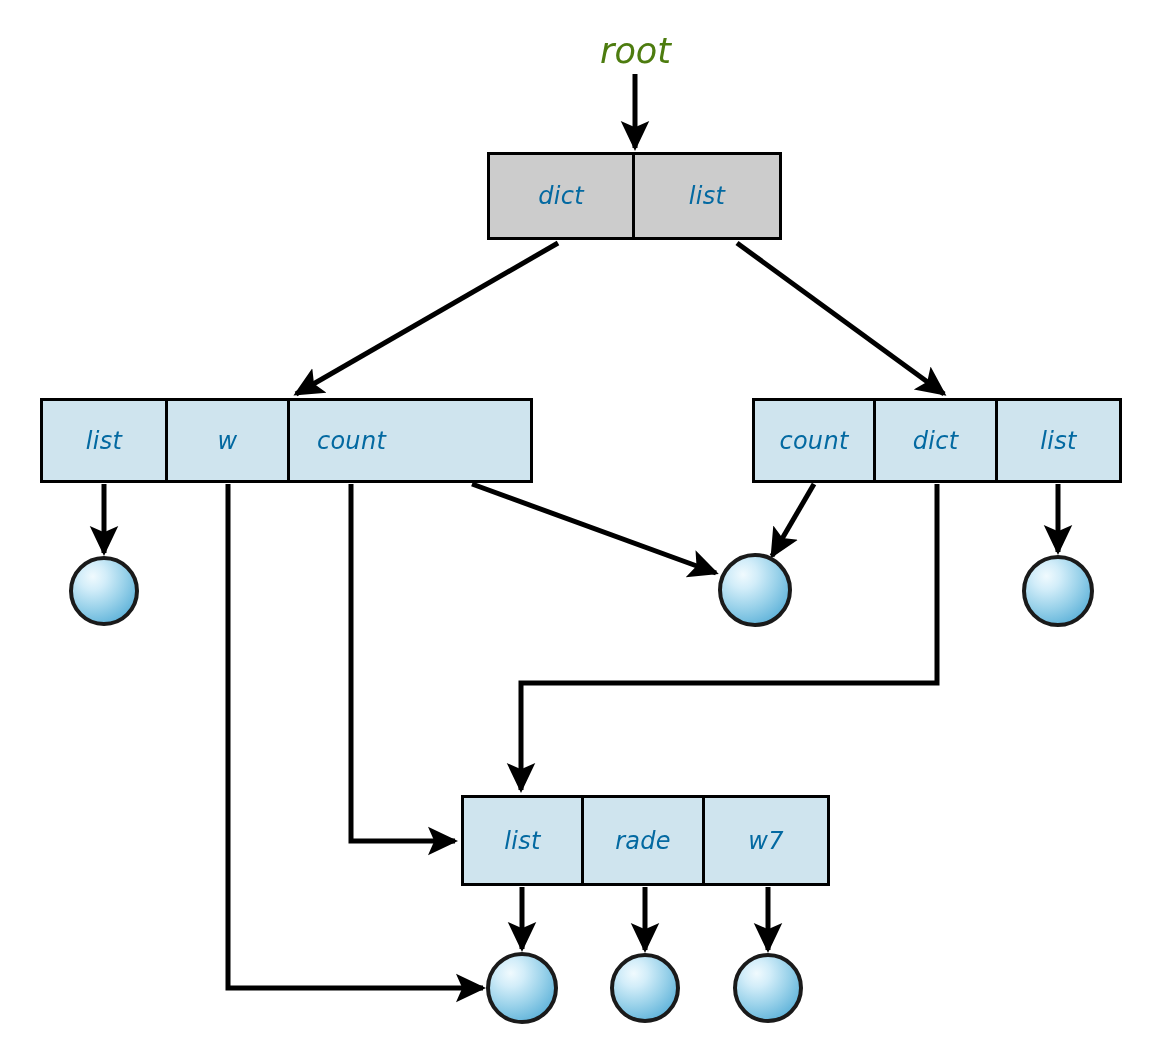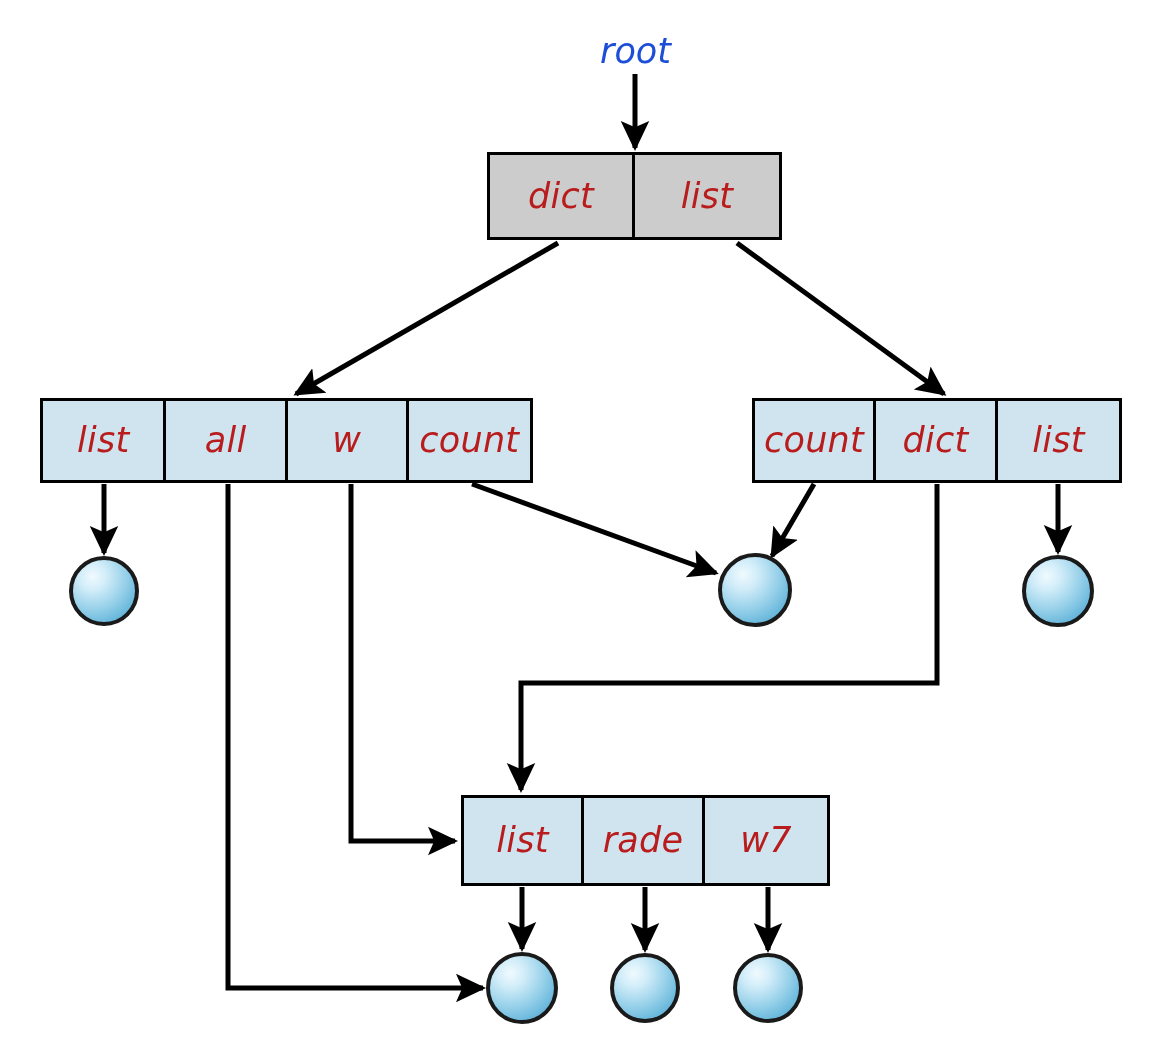--- a/index.html
+++ b/index.html
@@ -32,35 +32,35 @@
   .node-table.root-table {
     background: #cccccc;
   }
   .cell {
     display: flex;
     align-items: center;
     justify-content: center;
     box-sizing: border-box;
     border-right: 3px solid #000000;
     font-style: italic;
-    font-size: 35px;
-    color: #b91c1c;
+    font-size: 24px;
+    color: #0369a1;
     letter-spacing: 0.3px;
     line-height: 1;
     white-space: nowrap;
     text-align: center;
   }
   .cell:last-child {
     border-right: none;
   }
   .ptr-label {
     position: absolute;
     font-style: italic;
     font-size: 35px;
-    color: #1d4ed8;
+    color: #4d7c0f;
     white-space: nowrap;
   }
 </style>
 </head>
 <body>
 
 <div id="stage">
 
   <svg id="diagram-svg" viewBox="0 0 1164 1062" xmlns="http://www.w3.org/2000/svg">
     <defs>
@@ -116,21 +116,20 @@
 
   <div class="ptr-label" style="left:600px; top:31px;">root</div>
 
   <div class="node-table root-table" style="left:487px; top:152px; width:295px; height:88px;">
     <div class="cell" style="width:148px;">dict</div>
     <div class="cell" style="width:147px;">list</div>
   </div>
 
   <div class="node-table" style="left:40px; top:398px; width:493px; height:85px;">
     <div class="cell" style="width:125px;">list</div>
-    <div class="cell" style="width:123px;">all</div>
     <div class="cell" style="width:122px;">w</div>
     <div class="cell" style="width:123px;">count</div>
   </div>
 
   <div class="node-table" style="left:752px; top:398px; width:370px; height:85px;">
     <div class="cell" style="width:123px;">count</div>
     <div class="cell" style="width:124px;">dict</div>
     <div class="cell" style="width:123px;">list</div>
   </div>
 

